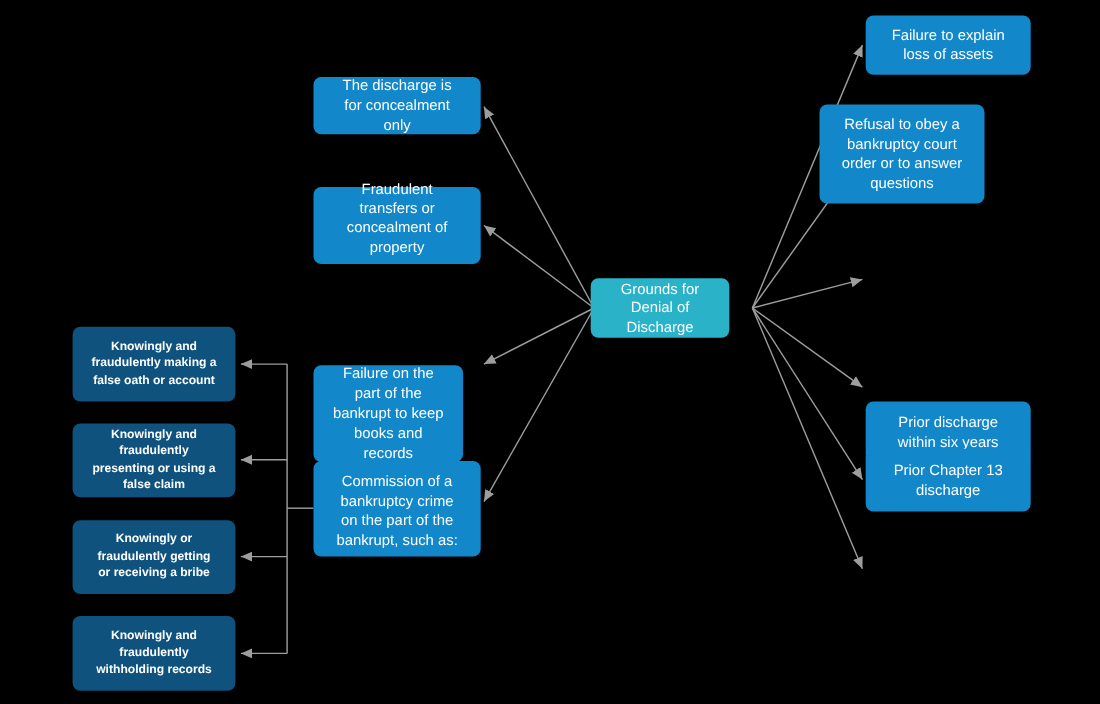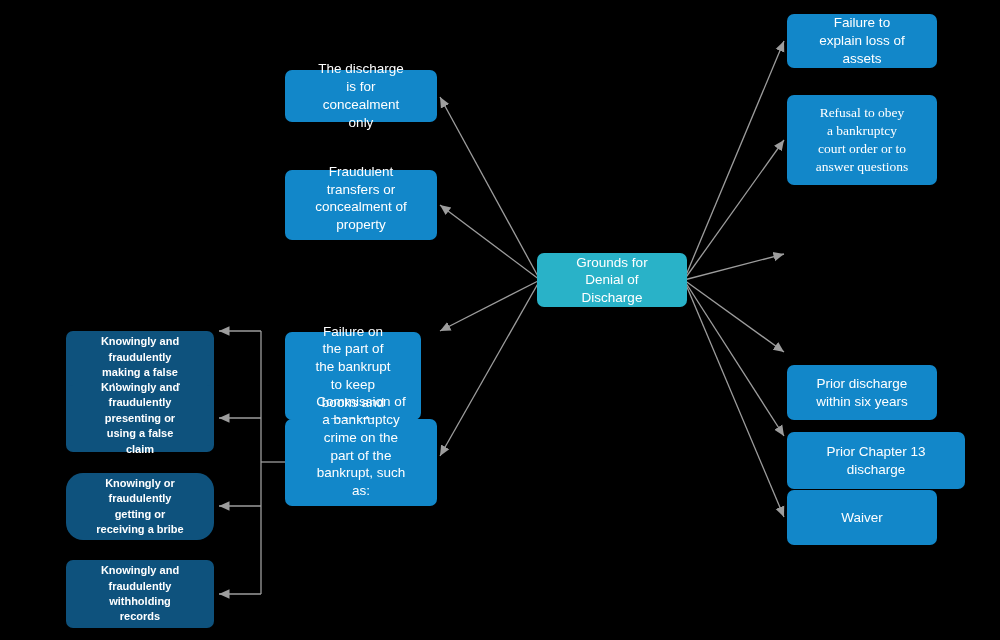--- a/index.html
+++ b/index.html
@@ -11,21 +11,21 @@
     font-family:"Liberation Sans", sans-serif;
   }
   .connectors { position:absolute; left:0; top:0; width:1000px; height:640px; }
   .node {
     position:absolute;
     display:flex; align-items:center; justify-content:center;
     text-align:center;
     color:#fff;
     border-radius:7px;
     box-sizing:border-box;
-    padding:6px 28px;
+    padding:6px 17px;
   }
   .branch {
     background:#1287c9;
     font-size:13.5px;
     line-height:1.32;
   }
   .center-node {
     background:#29b2c8;
     font-size:13.5px;
     line-height:1.3;
@@ -64,59 +64,56 @@
 
       <line x1="285" y1="462" x2="261" y2="462"></line>
       <line x1="261" y1="331" x2="261" y2="594"></line>
       <line x1="261" y1="331" x2="219" y2="331" marker-end="url(#arrow)"></line>
       <line x1="261" y1="418" x2="219" y2="418" marker-end="url(#arrow)"></line>
       <line x1="261" y1="506" x2="219" y2="506" marker-end="url(#arrow)"></line>
       <line x1="261" y1="594" x2="219" y2="594" marker-end="url(#arrow)"></line>
     </g>
   </svg>
 
-  <div class="node center-node" style="left:537px;top:253px;width:150px;height:54px;">
+  <div class="node center-node" style="left:537px;top:253px;width:126px;height:54px;">
     <span>Grounds for Denial of Discharge</span>
   </div>
 
   <div class="node branch" style="left:285px;top:70px;width:152px;height:52px;">
     <span>The discharge is for concealment only</span>
   </div>
   <div class="node branch" style="left:285px;top:170px;width:152px;height:70px;align-items:flex-end;">
     <span>Fraudulent transfers or concealment of property</span>
   </div>
   <div class="node branch" style="left:285px;top:304px;width:136px;height:88px;margin-top:28px;">
     <span>Failure on the part of the bankrupt to keep books and records</span>
   </div>
   <div class="node branch" style="left:285px;top:419px;width:152px;height:87px;align-items:flex-end;">
     <span>Commission of a bankruptcy crime on the part of the bankrupt, such as:</span>
   </div>
 
-  <div class="node sub" style="left:66px;top:297px;width:148px;height:68px;margin-top:34px;">
+  <div class="node sub" style="left:66px;top:297px;width:148px;height:68px;">
     <span>Knowingly and fraudulently making a false oath or account</span>
   </div>
   <div class="node sub" style="left:66px;top:385px;width:148px;height:67px;">
     <span>Knowingly and fraudulently presenting or using a false claim</span>
   </div>
-  <div class="node sub" style="left:66px;top:473px;width:148px;height:67px;border-radius:17px;">
+  <div class="node sub" style="left:66px;top:473px;width:148px;height:67px;">
     <span>Knowingly or fraudulently getting or receiving a bribe</span>
   </div>
   <div class="node sub" style="left:66px;top:560px;width:148px;height:68px;">
     <span>Knowingly and fraudulently withholding records</span>
   </div>
 
   <div class="node branch" style="left:787px;top:14px;width:150px;height:54px;">
     <span>Failure to explain loss of assets</span>
   </div>
-  <div class="node branch" style="left:787px;top:95px;width:150px;height:90px;font-family:Liberation Serif, serif;">
+  <div class="node branch" style="left:745px;top:95px;width:150px;height:90px;">
     <span>Refusal to obey a bankruptcy court order or to answer questions</span>
   </div>
   <div class="node branch" style="left:787px;top:325px;width:150px;height:55px;margin-top:40px;">
     <span>Prior discharge within six years</span>
   </div>
-  <div class="node branch" style="left:787px;top:408px;width:178px;height:57px;margin-top:24px;">
+  <div class="node branch" style="left:787px;top:408px;width:150px;height:57px;">
     <span>Prior Chapter 13 discharge</span>
-  </div>
-  <div class="node branch" style="left:787px;top:490px;width:150px;height:55px;">
-    <span>Waiver</span>
   </div>
 
 </div>
 
 </body></html>

